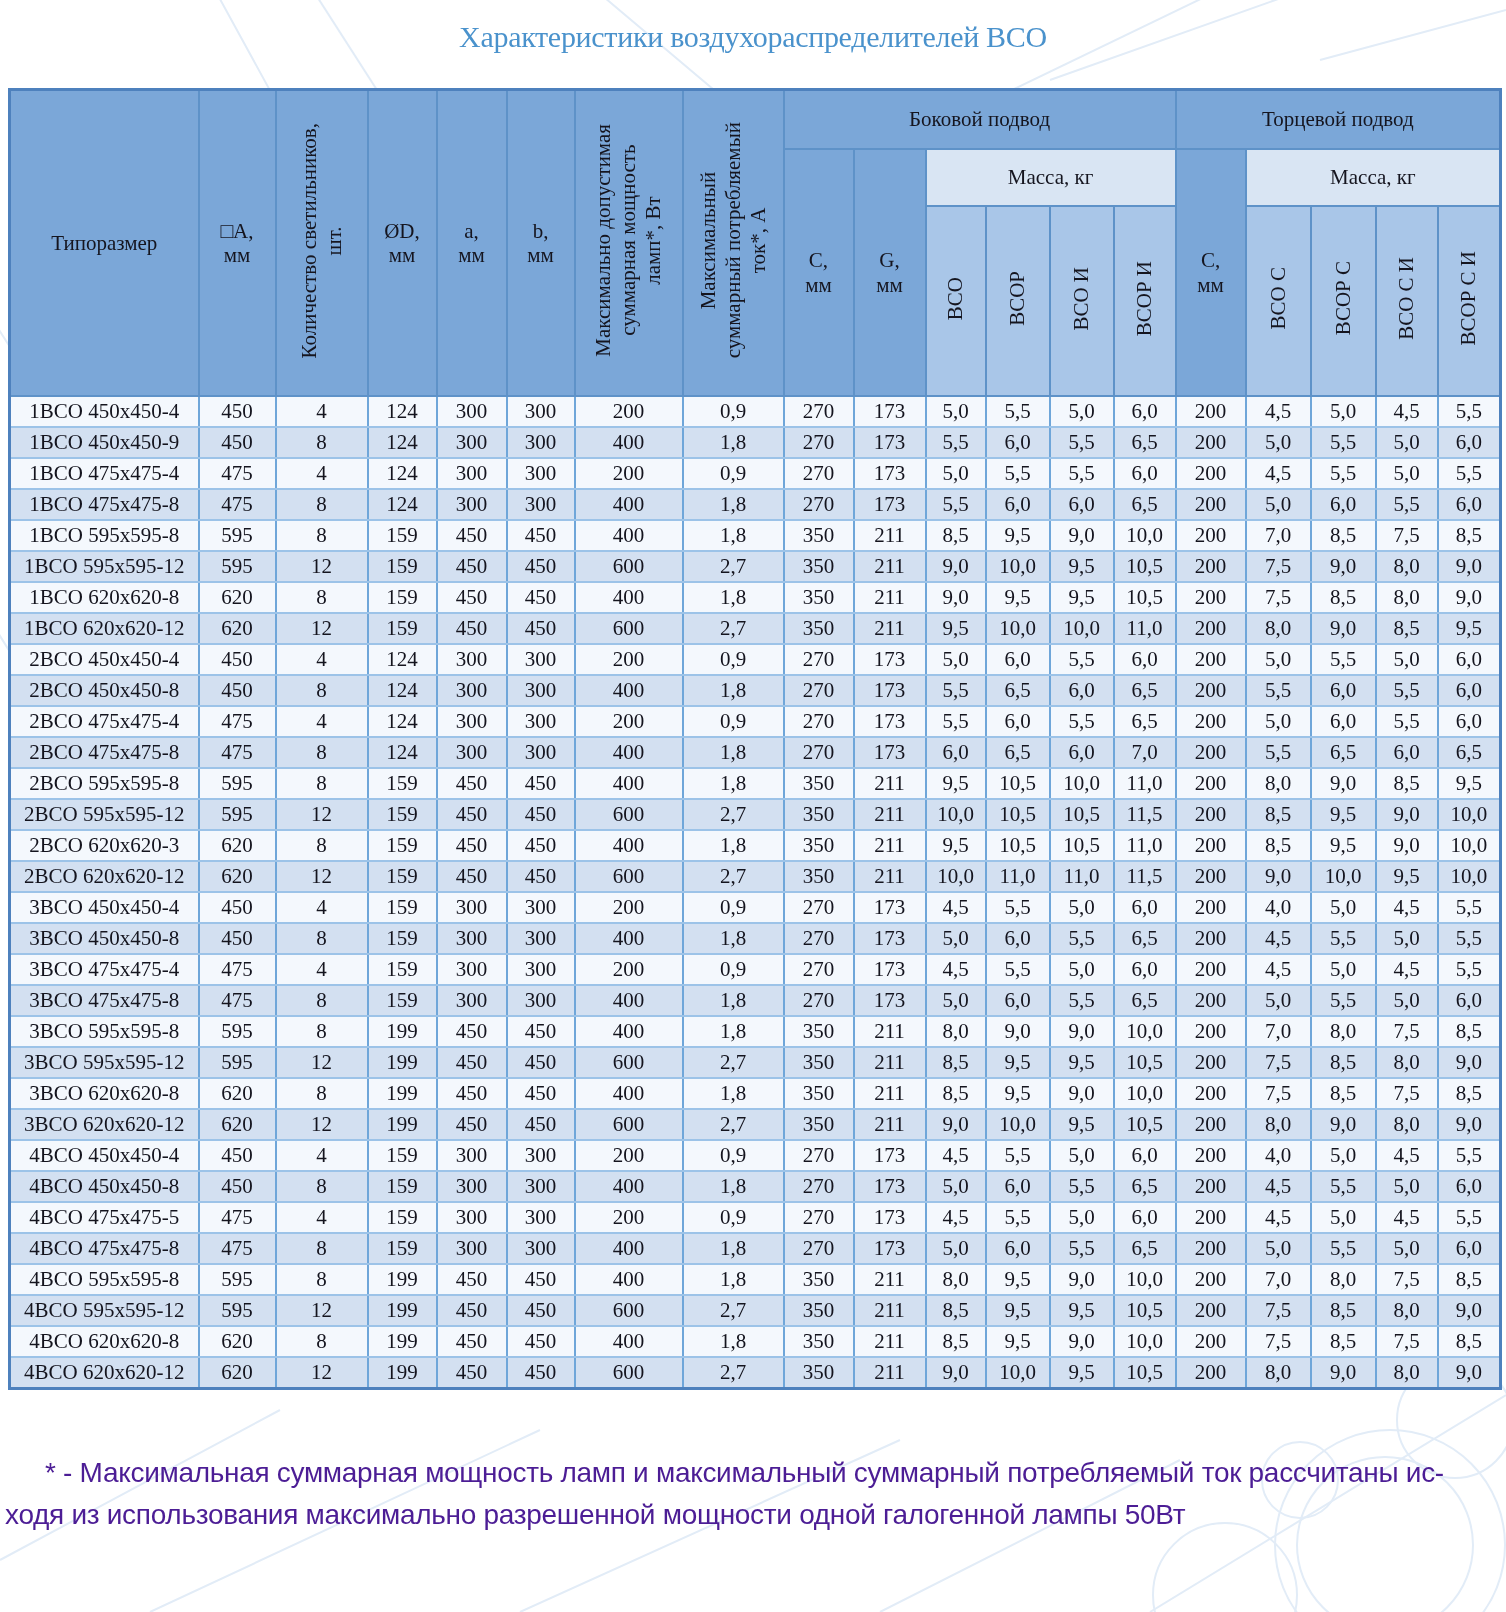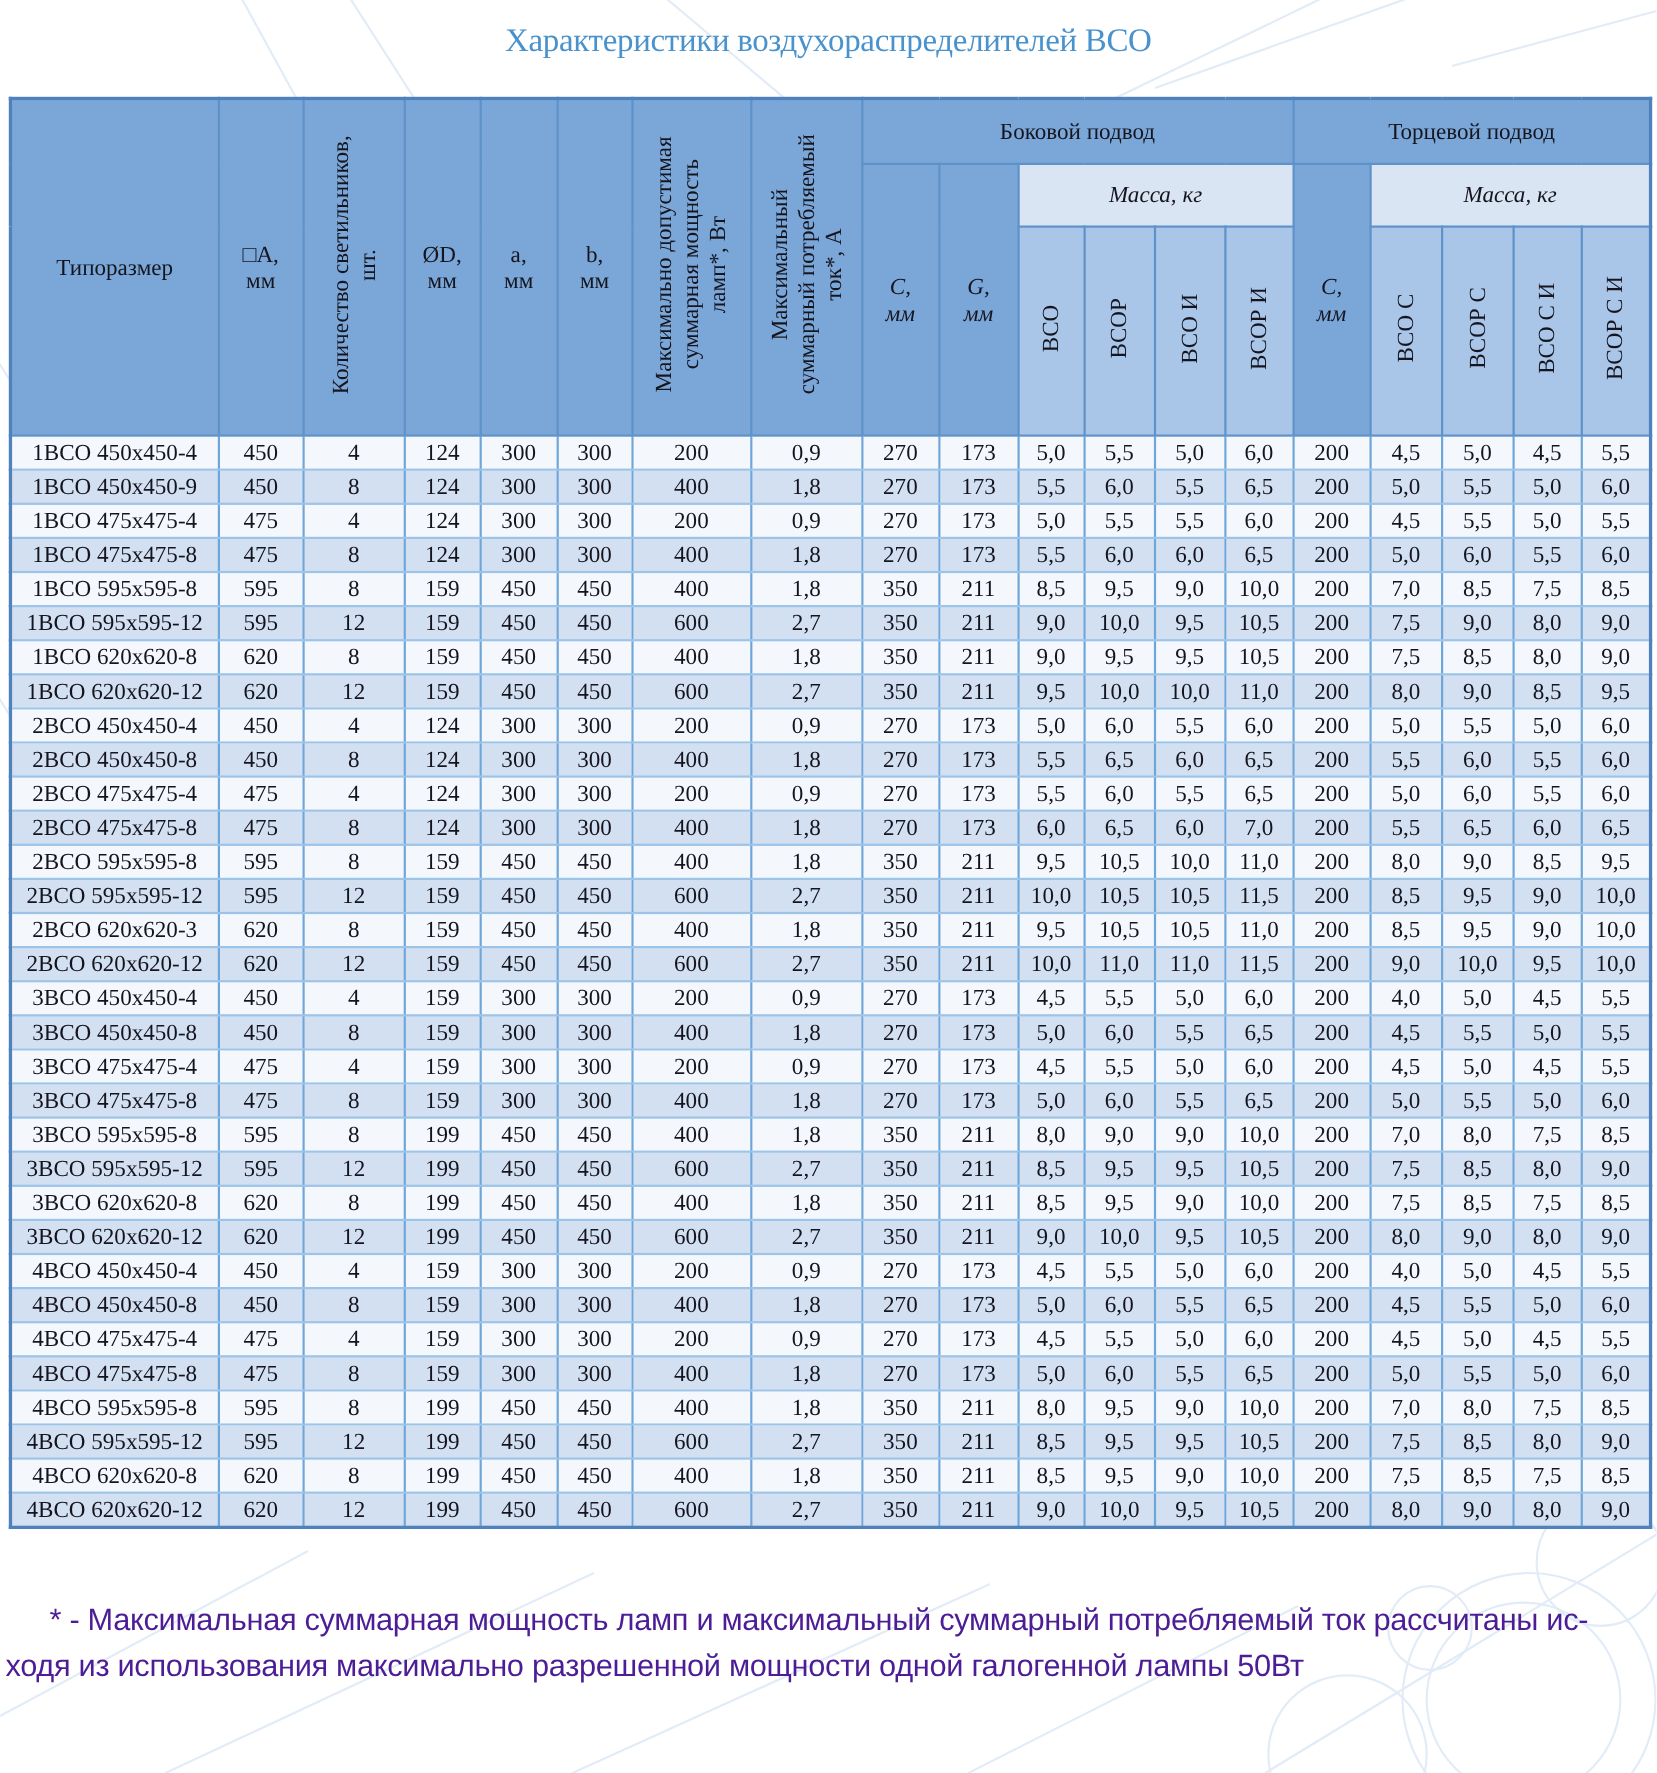--- a/index.html
+++ b/index.html
@@ -33,21 +33,21 @@
     font-weight:normal;
     font-size:21px;
     line-height:1.15;
     color:#15151f;
     text-align:center;
     vertical-align:middle;
     white-space:pre-line;
     padding:0;
   }
   tr.h1 th{height:57px;}
-  tr.h2 th{height:55px;font-style:italic;}
+  tr.h2 th{height:55px;}
   tr.h3 th{height:188px;}
   thead th.mass{background:#d9e5f3;}
   thead th.sub{background:#a9c6e8;}
   .vert span{
     display:inline-block;
     writing-mode:vertical-rl;
     transform:rotate(180deg);
     white-space:pre-line;
     line-height:1.18;
   }
@@ -706,21 +706,21 @@
           <td>6,0</td>
           <td>5,5</td>
           <td>6,5</td>
           <td>200</td>
           <td>4,5</td>
           <td>5,5</td>
           <td>5,0</td>
           <td>6,0</td>
         </tr>
         <tr class="odd">
-          <td>4ВСО 475х475-4</td>
+          <td>4ВСО 475х475-5</td>
           <td>475</td>
           <td>4</td>
           <td>159</td>
           <td>300</td>
           <td>300</td>
           <td>200</td>
           <td>0,9</td>
           <td>270</td>
           <td>173</td>
           <td>4,5</td>

